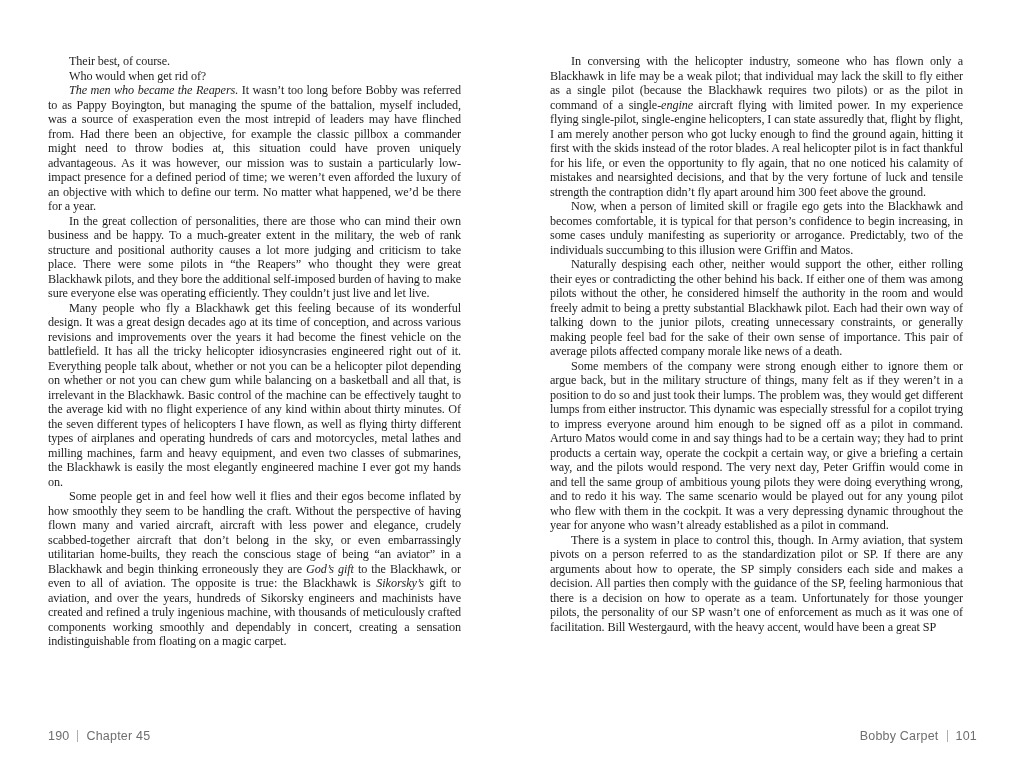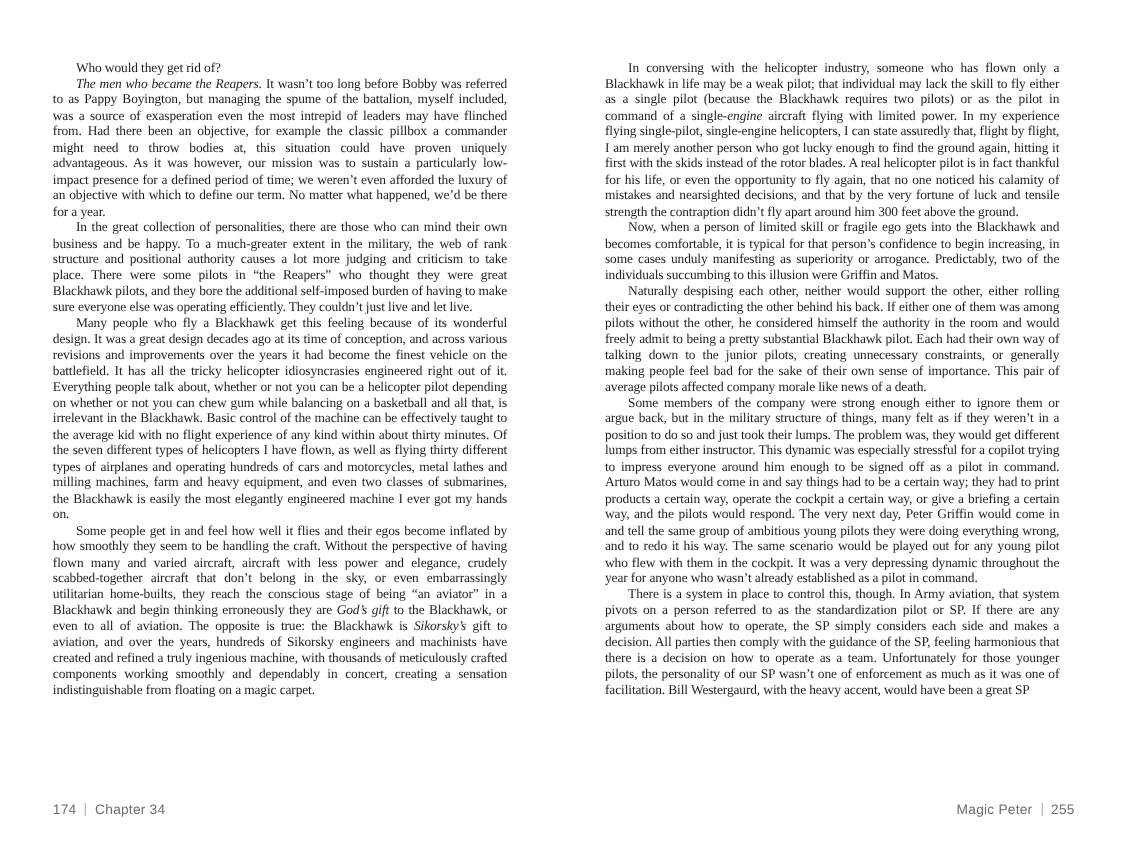--- a/index.html
+++ b/index.html
@@ -58,37 +58,38 @@
     vertical-align: -2px;
   }
 </style>
 </head>
 <body>
 
 <div class="spread">
 
   <section>
     <div class="page-body left-col">
-        <p><span>Who would they get rid of?</span></p>
+        <p><span>Their best, of course.</span></p>
+        <p><span>Who would when get rid of?</span></p>
         <p><em>The men who became the Reapers.</em><span> It wasn’t too long before Bobby was referred to as Pappy Boyington, but managing the spume of the battalion, myself included, was a source of exasperation even the most intrepid of leaders may have flinched from. Had there been an objective, for example the classic pillbox a commander might need to throw bodies at, this situation could have proven uniquely advantageous. As it was however, our mission was to sustain a particularly low-impact presence for a defined period of time; we weren’t even afforded the luxury of an objective with which to define our term. No matter what happened, we’d be there for a year.</span></p>
         <p><span>In the great collection of personalities, there are those who can mind their own business and be happy. To a much-greater extent in the military, the web of rank structure and positional authority causes a lot more judging and criticism to take place. There were some pilots in “the Reapers” who thought they were great Blackhawk pilots, and they bore the additional self-imposed burden of having to make sure everyone else was operating efficiently. They couldn’t just live and let live.</span></p>
         <p><span>Many people who fly a Blackhawk get this feeling because of its wonderful design. It was a great design decades ago at its time of conception, and across various revisions and improvements over the years it had become the finest vehicle on the battlefield. It has all the tricky helicopter idiosyncrasies engineered right out of it. Everything people talk about, whether or not you can be a helicopter pilot depending on whether or not you can chew gum while balancing on a basketball and all that, is irrelevant in the Blackhawk. Basic control of the machine can be effectively taught to the average kid with no flight experience of any kind within about thirty minutes. Of the seven different types of helicopters I have flown, as well as flying thirty different types of airplanes and operating hundreds of cars and motorcycles, metal lathes and milling machines, farm and heavy equipment, and even two classes of submarines, the Blackhawk is easily the most elegantly engineered machine I ever got my hands on.</span></p>
         <p><span>Some people get in and feel how well it flies and their egos become inflated by how smoothly they seem to be handling the craft. Without the perspective of having flown many and varied aircraft, aircraft with less power and elegance, crudely scabbed-together aircraft that don’t belong in the sky, or even embarrassingly utilitarian home-builts, they reach the conscious stage of being “an aviator” in a Blackhawk and begin thinking erroneously they are </span><em>God’s gift</em><span> to the Blackhawk, or even to all of aviation. The opposite is true: the Blackhawk is </span><em>Sikorsky’s</em><span> gift to aviation, and over the years, hundreds of Sikorsky engineers and machinists have created and refined a truly ingenious machine, with thousands of meticulously crafted components working smoothly and dependably in concert, creating a sensation indistinguishable from floating on a magic carpet.</span></p>
       </div>
     <footer class="page-footer footer-left">
-      <span>174</span><span class="footer-divider"></span><span>Chapter 34</span>
+      <span>190</span><span class="footer-divider"></span><span>Chapter 45</span>
     </footer>
   </section>
 
   <section>
     <div class="page-body right-col">
         <p><span>In conversing with the helicopter industry, someone who has flown only a Blackhawk in life may be a weak pilot; that individual may lack the skill to fly either as a single pilot (because the Blackhawk requires two pilots) or as the pilot in command of a single-</span><em>engine</em><span> aircraft flying with limited power. In my experience flying single-pilot, single-engine helicopters, I can state assuredly that, flight by flight, I am merely another person who got lucky enough to find the ground again, hitting it first with the skids instead of the rotor blades. A real helicopter pilot is in fact thankful for his life, or even the opportunity to fly again, that no one noticed his calamity of mistakes and nearsighted decisions, and that by the very fortune of luck and tensile strength the contraption didn’t fly apart around him 300 feet above the ground.</span></p>
         <p><span>Now, when a person of limited skill or fragile ego gets into the Blackhawk and becomes comfortable, it is typical for that person’s confidence to begin increasing, in some cases unduly manifesting as superiority or arrogance. Predictably, two of the individuals succumbing to this illusion were Griffin and Matos.</span></p>
         <p><span>Naturally despising each other, neither would support the other, either rolling their eyes or contradicting the other behind his back. If either one of them was among pilots without the other, he considered himself the authority in the room and would freely admit to being a pretty substantial Blackhawk pilot. Each had their own way of talking down to the junior pilots, creating unnecessary constraints, or generally making people feel bad for the sake of their own sense of importance. This pair of average pilots affected company morale like news of a death.</span></p>
         <p><span>Some members of the company were strong enough either to ignore them or argue back, but in the military structure of things, many felt as if they weren’t in a position to do so and just took their lumps. The problem was, they would get different lumps from either instructor. This dynamic was especially stressful for a copilot trying to impress everyone around him enough to be signed off as a pilot in command. Arturo Matos would come in and say things had to be a certain way; they had to print products a certain way, operate the cockpit a certain way, or give a briefing a certain way, and the pilots would respond. The very next day, Peter Griffin would come in and tell the same group of ambitious young pilots they were doing everything wrong, and to redo it his way. The same scenario would be played out for any young pilot who flew with them in the cockpit. It was a very depressing dynamic throughout the year for anyone who wasn’t already established as a pilot in command.</span></p>
         <p><span>There is a system in place to control this, though. In Army aviation, that system pivots on a person referred to as the standardization pilot or SP. If there are any arguments about how to operate, the SP simply considers each side and makes a decision. All parties then comply with the guidance of the SP, feeling harmonious that there is a decision on how to operate as a team. Unfortunately for those younger pilots, the personality of our SP wasn’t one of enforcement as much as it was one of facilitation. Bill Westergaurd, with the heavy accent, would have been a great SP</span></p>
       </div>
     <footer class="page-footer footer-right">
-      <span>Magic Peter</span><span class="footer-divider"></span><span>255</span>
+      <span>Bobby Carpet</span><span class="footer-divider"></span><span>101</span>
     </footer>
   </section>
 
 </div>
 
 </body></html>

